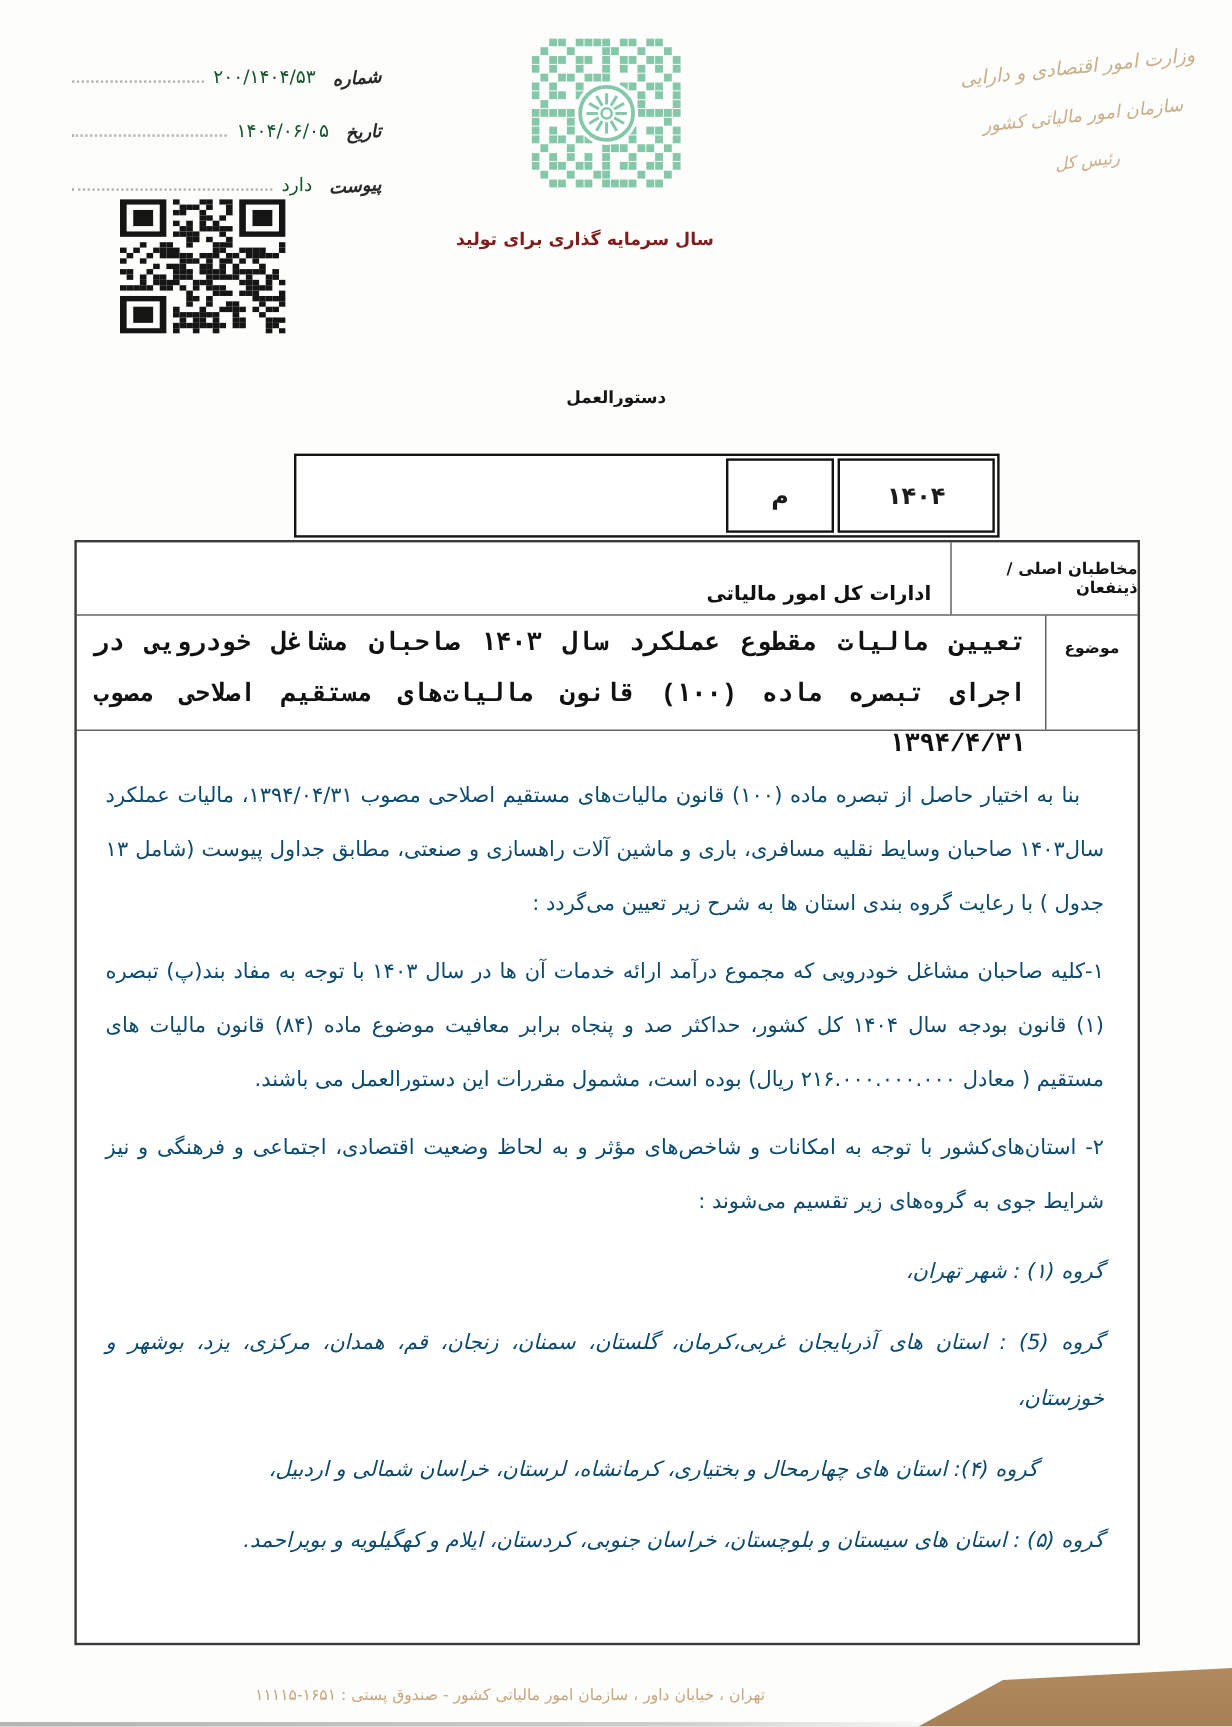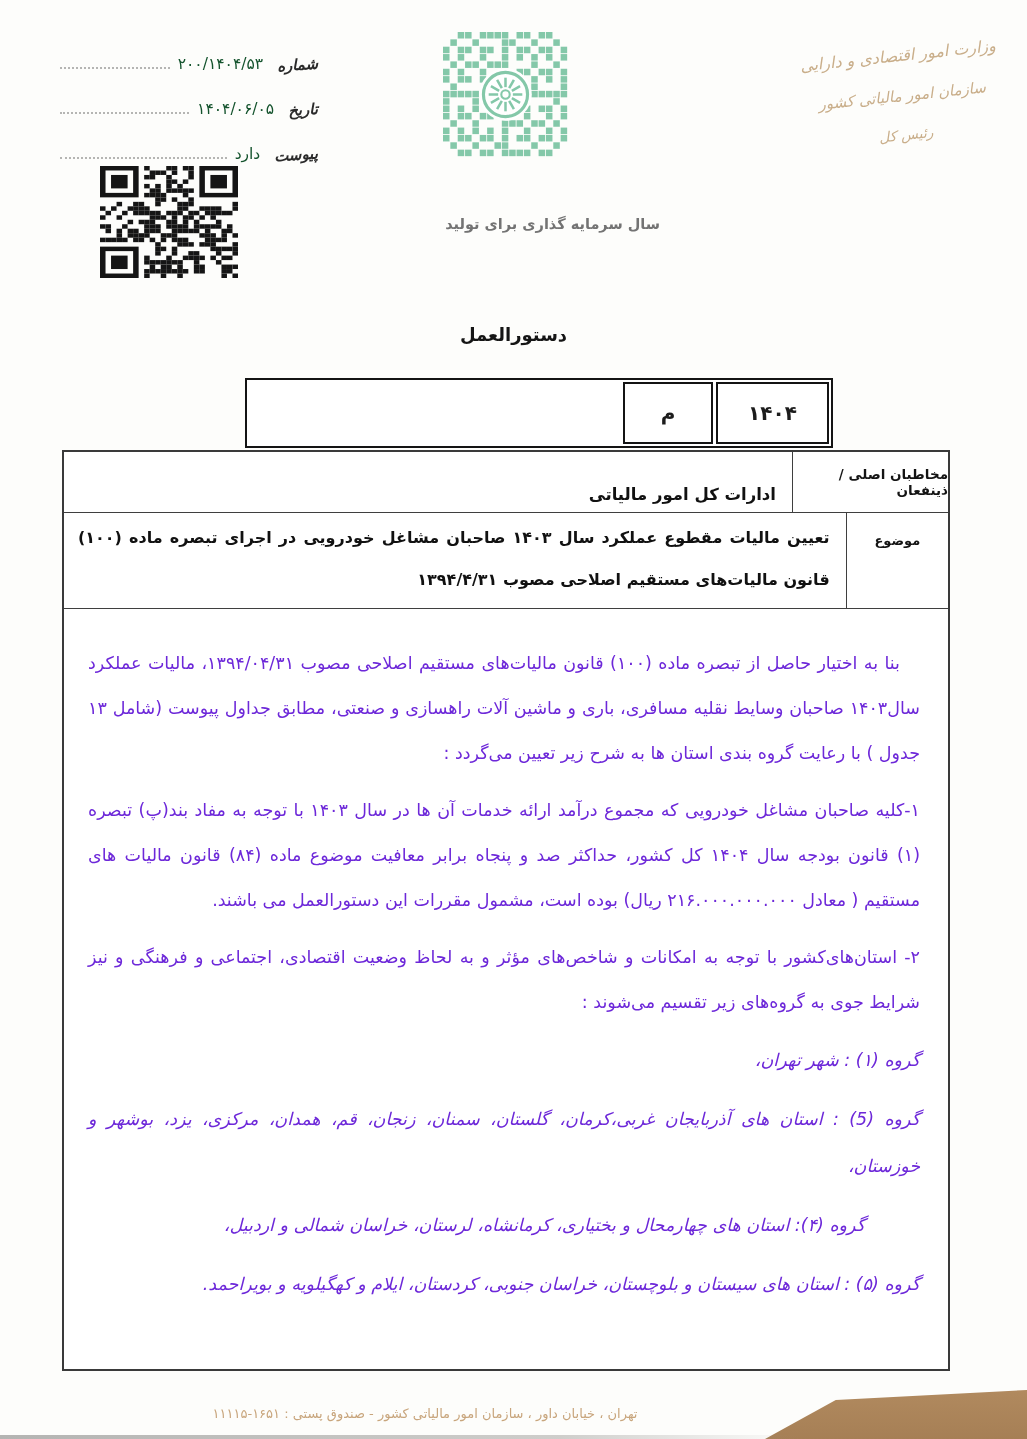--- a/index.html
+++ b/index.html
@@ -17,64 +17,64 @@
   .meta-fields{position:absolute;top:44px;left:60px;width:262px;}
   .field-row{display:flex;align-items:flex-end;margin-bottom:15px;height:30px;}
   .f-label{font-style:italic;font-weight:bold;font-size:15px;color:#2a2a2a;margin-right:4px;margin-left:14px;transform:rotate(-4deg);white-space:nowrap;}
   .f-value{font-weight:normal;font-size:15.5px;color:#14532d;white-space:nowrap;padding-bottom:1px;}
   .f-line{flex:1 1 auto;border-bottom:2px dotted #b5b5b3;margin:0 8px 5px 0;min-width:20px;}
 
   .qr{position:absolute;top:166px;left:100px;width:138px;height:112px;}
 
   
   .logo-block{position:absolute;top:32px;left:443px;width:125px;height:125px;}
-  .slogan{position:absolute;top:192px;left:380px;width:280px;text-align:right;
-    font-weight:bold;font-size:14.5px;color:#737373;margin-top:24px;}
+  .slogan{position:absolute;top:192px;left:380px;width:280px;text-align:left;
+    font-weight:bold;font-size:14.5px;color:#7f1d1d;}
 
   
   .letterhead{position:absolute;top:36px;right:6px;width:238px;text-align:center;
     transform:rotate(-6deg);color:#c9ae8a;font-style:italic;}
   .lh-1{font-size:16px;line-height:40px;}
   .lh-2{font-size:15px;line-height:40px;}
   .lh-3{font-size:14px;line-height:38px;}
 
   
   .doc-title{position:absolute;top:324px;left:0;width:1027px;text-align:center;
-    font-weight:bold;font-size:18px;color:#151515;}
+    font-weight:bold;font-size:14px;color:#151515;}
 
   
   .htable{position:absolute;top:378px;left:245px;width:588px;height:70px;
     display:flex;flex-direction:row;border:2px solid #141414;padding:2px;box-sizing:border-box;gap:3px;background:#fff;}
   .hcell{border:2px solid #141414;display:flex;align-items:center;justify-content:center;
     font-weight:bold;font-size:20px;box-sizing:border-box;background:#fff;}
-  .hcell-year{width:113px;}
+  .hcell-year{width:131px;}
   .hcell-subject{flex:1 1 auto;}
   .hcell-code{width:90px;}
 
   
   .mtable{position:absolute;top:450px;left:62px;width:888px;height:921px;
     border:2px solid #3a3a3a;box-sizing:border-box;display:flex;flex-direction:column;background:#fff;}
   .mrow{display:flex;flex-direction:row;border-bottom:1px solid #3f3f3f;}
   .mrow:last-child{border-bottom:none;}
   .label-cell{width:156px;border-left:1px solid #3f3f3f;box-sizing:border-box;
     display:flex;justify-content:center;font-weight:bold;color:#141414;}
   .content-cell{flex:1 1 auto;box-sizing:border-box;color:#111;}
 
   .row-audience{height:60px;}
   .row-audience .label-cell{align-items:center;font-size:13.5px;}
   .row-audience .content-cell{display:flex;align-items:center;font-weight:bold;font-size:16.5px;padding:0 16px;margin-top:24px;}
 
   .row-subject{height:95px;}
   .row-subject .label-cell{align-items:flex-start;padding-top:20px;font-size:13px;}
-  .row-subject .content-cell{font-weight:bold;font-size:16px;line-height:42px;
-    text-align:justify;padding:4px 16px 0 14px;}
+  .row-subject .content-cell{font-weight:bold;font-size:21px;line-height:42px;
+    text-align:justify;padding:4px 16px 0 14px;font-family:Liberation Mono, monospace;}
 
   .row-body{flex:1 1 auto;overflow:hidden;}
   .row-body .body-cell{width:100%;padding:32px 28px 0 24px;box-sizing:border-box;
-    font-size:17.5px;line-height:45px;text-align:justify;color:#6d28d9;}
+    font-size:17.5px;line-height:45px;text-align:justify;color:#0c4a6e;}
   .body-cell p{margin:0 0 12px 0;}
   .p-indent{text-indent:20px;}
   .group{font-style:italic;line-height:47px;margin:0 0 8px 0;}
   .group-indent{text-indent:55px;}
 
   
   .footer-address{position:absolute;bottom:18px;left:80px;width:690px;text-align:center;
     font-size:13px;color:#c8a57c;margin-top:44px;}
   .desk-corner{position:absolute;right:0;bottom:0;width:262px;height:50px;
     background:linear-gradient(180deg,#b18a5f 0%,#a67f55 100%);

